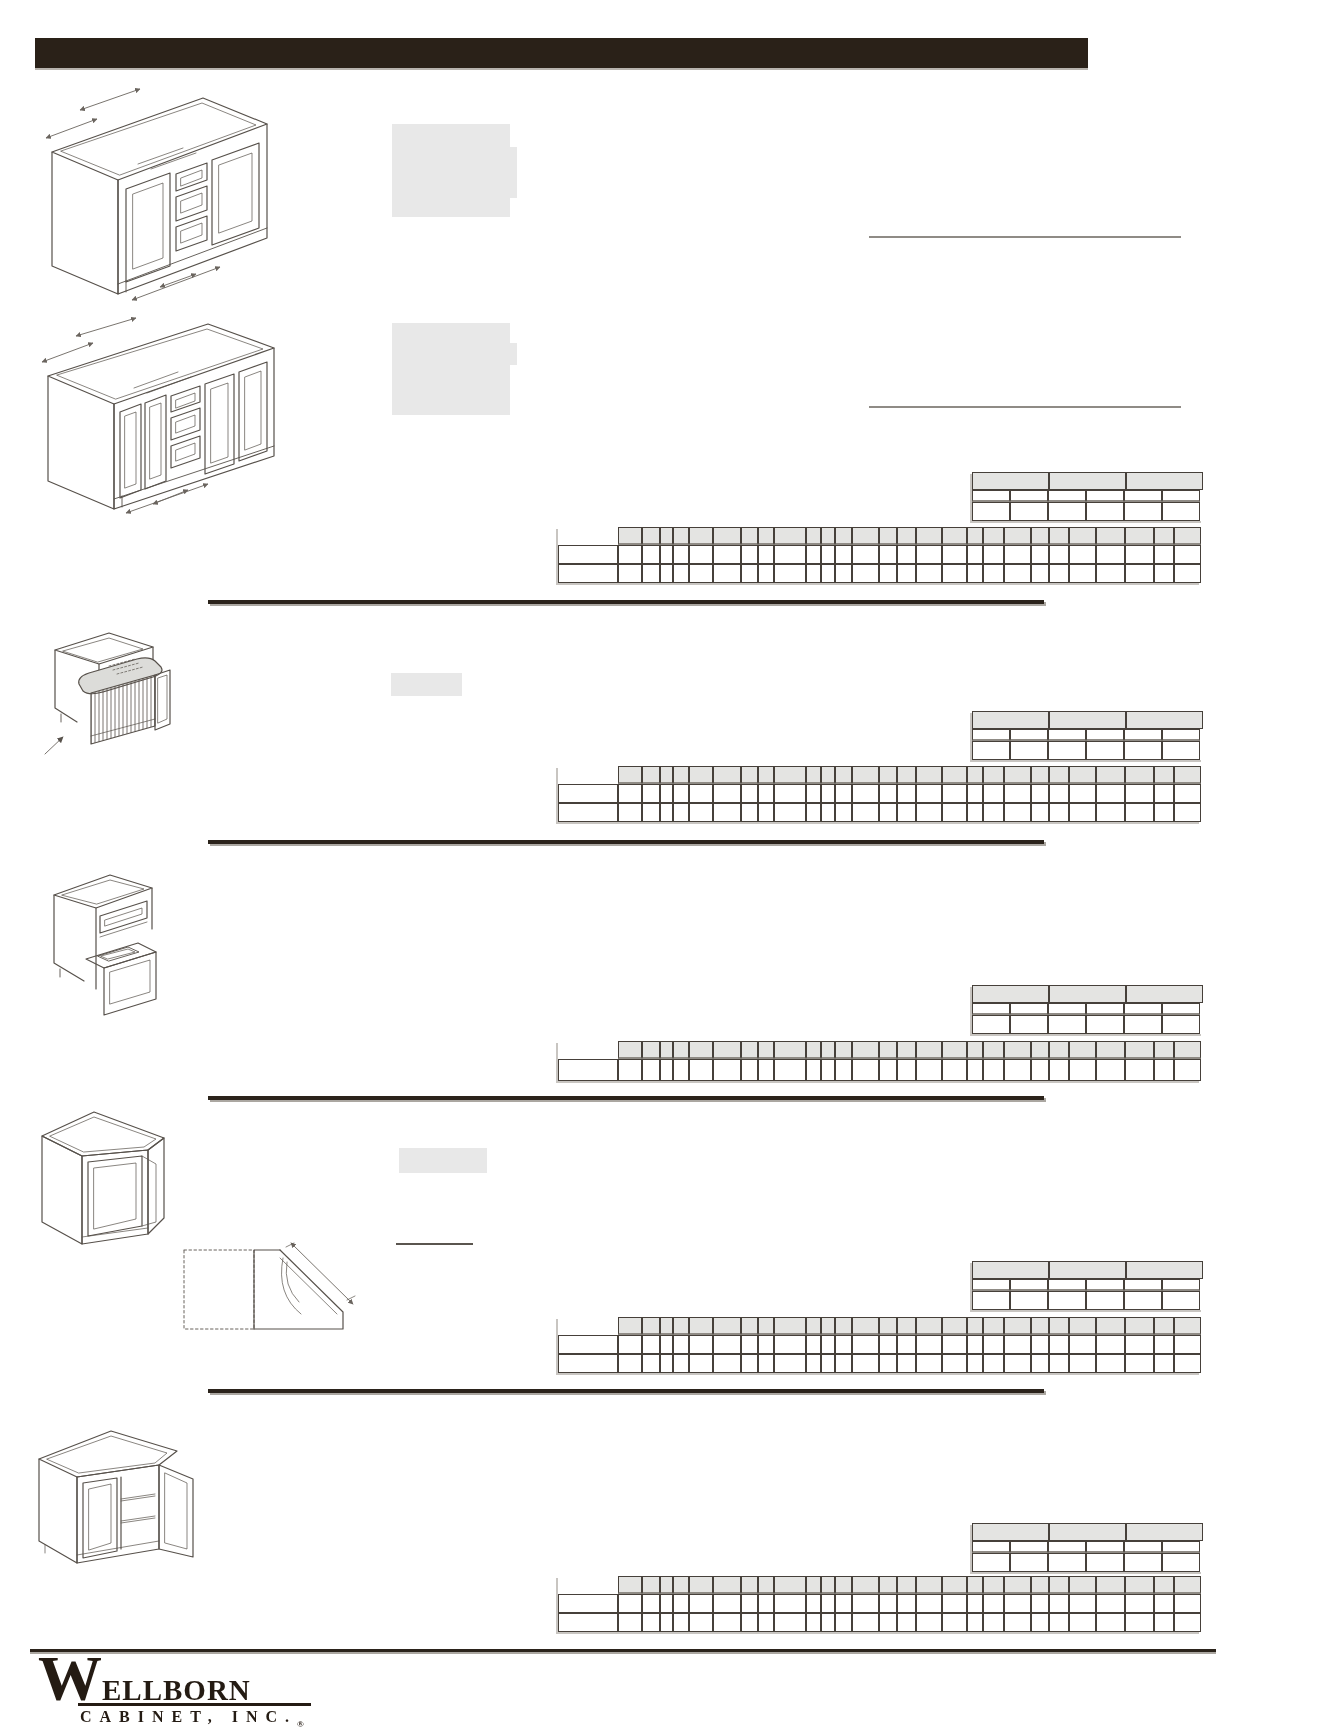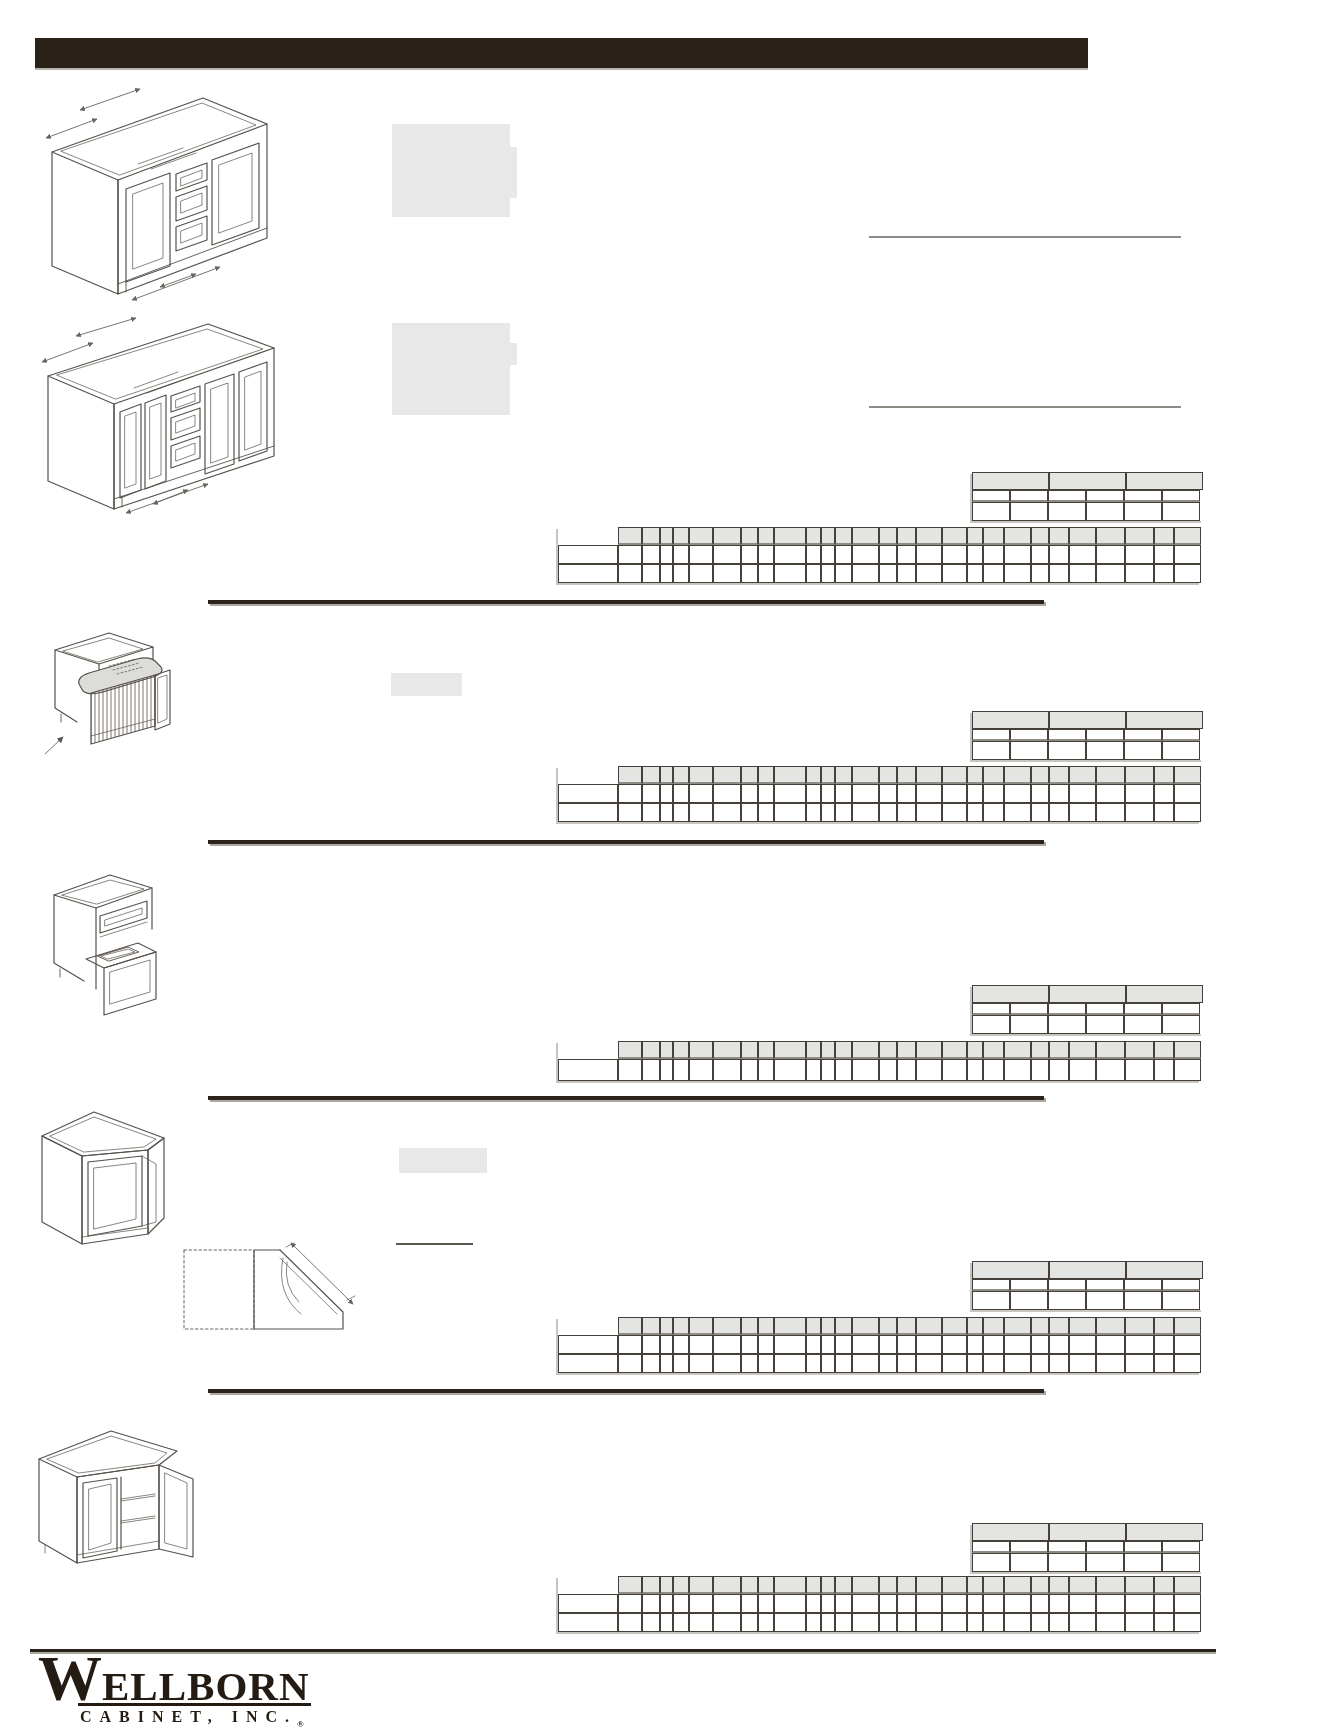--- a/index.html
+++ b/index.html
@@ -21,21 +21,21 @@
   
   .stable,.btable{position:absolute;box-shadow:-2px 2px 0 rgba(170,166,159,.65);}
   .tr{display:flex;}
   .tc{box-sizing:border-box;border:1px solid #46403A;background:#fff;flex:none;}
   .tc.g{background:#E4E4E2;}
   .tr.grayline .tc{border-bottom:2px solid #8F8B85;}
   
   #logo{left:38px;top:1647px;width:290px;color:#241B13;}
   #logo .l1{font-weight:bold;line-height:1;white-space:nowrap;}
   #logo .w{font-size:64px;}
-  #logo .rest{font-size:41px;letter-spacing:1px;}
+  #logo .rest{font-size:29px;letter-spacing:1px;}
   #logo .rule{height:3px;background:#241B13;width:233px;margin:-8px 0 2px 40px;}
   #logo .sub{font-size:16px;font-weight:bold;letter-spacing:8px;margin-left:42px;white-space:nowrap;}
   #logo .reg{font-size:9px;letter-spacing:0;vertical-align:-5px;}
   svg{position:absolute;overflow:visible;}
   .lineart{stroke:#57514B;fill:none;stroke-width:1.2;stroke-linejoin:round;stroke-linecap:round;}
   .thin{stroke-width:0.7;}
   .dim{stroke:#6A645E;stroke-width:0.9;fill:none;}
 </style>
 </head>
 <body>

